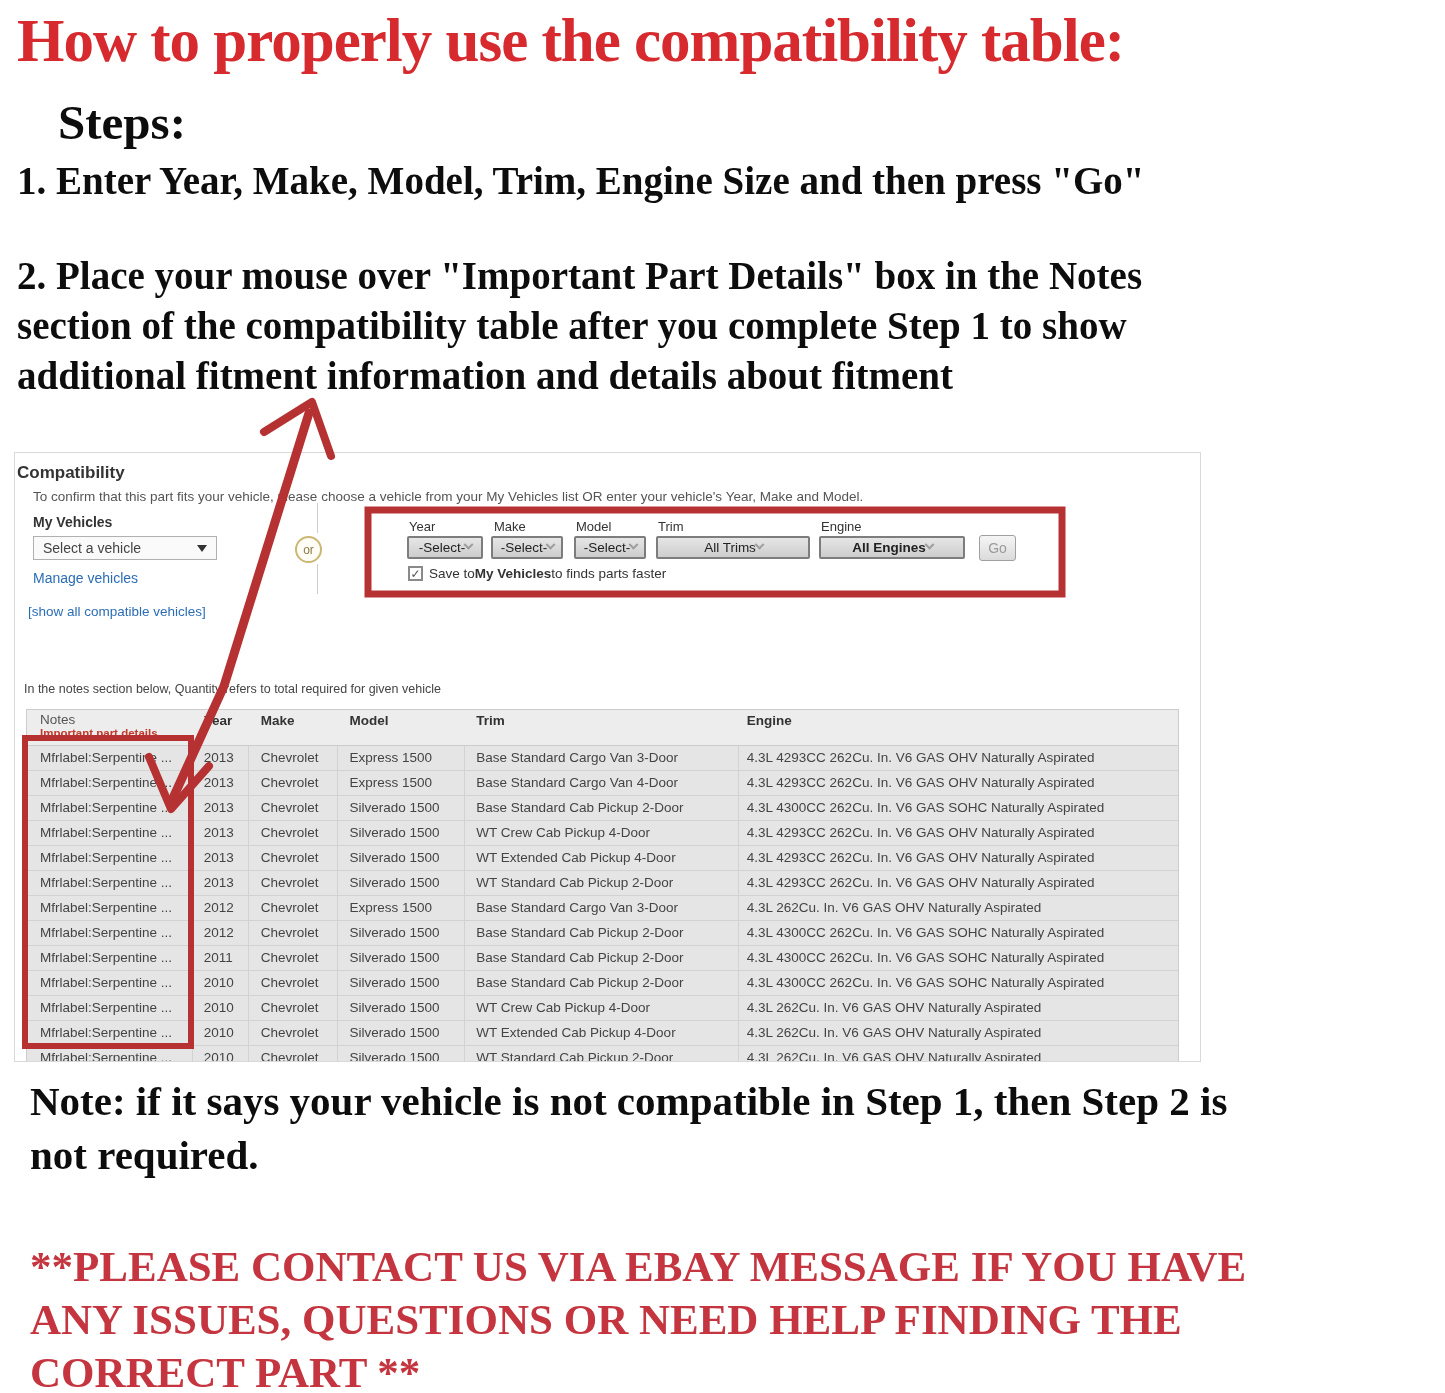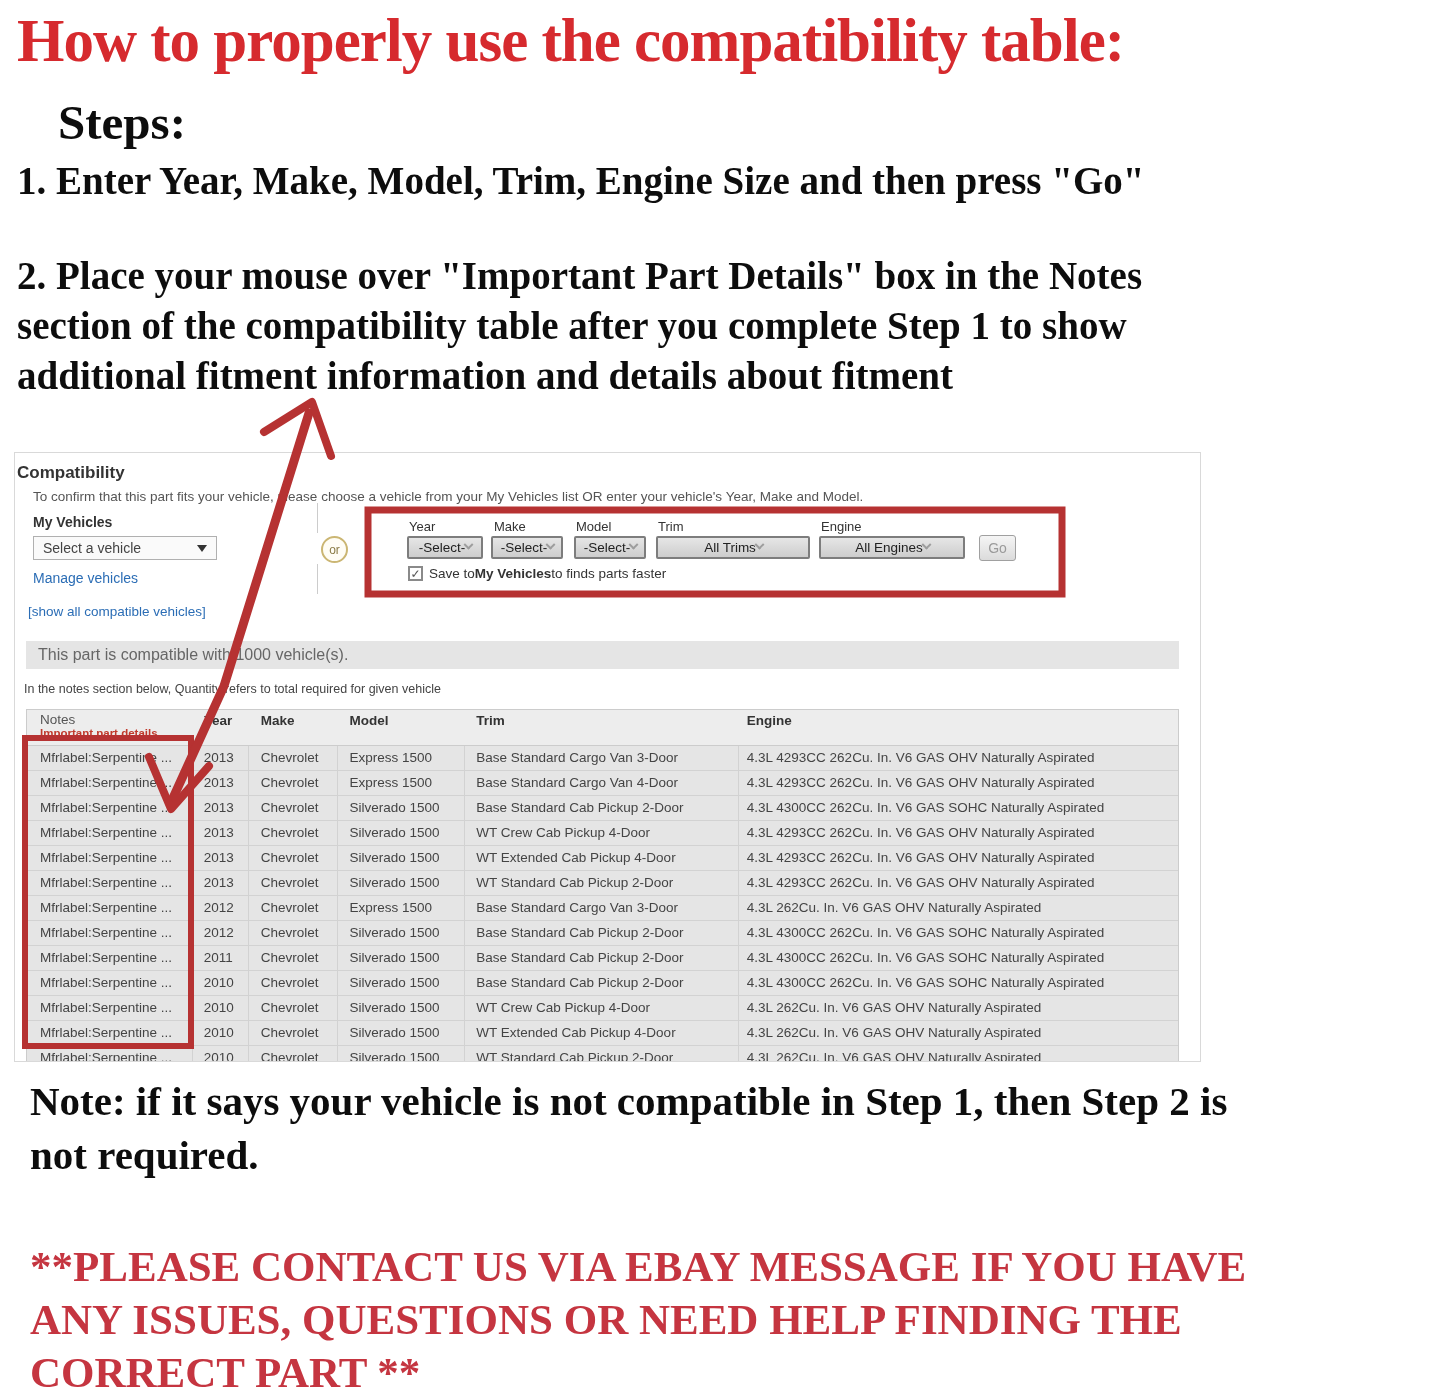--- a/index.html
+++ b/index.html
@@ -35,39 +35,39 @@
   }
   .tri-down { width:0; height:0; border-left:5px solid transparent; border-right:5px solid transparent; border-top:7px solid #333; }
   .link { color:#2b6db5; font-size:14px; cursor:pointer; }
   .manage-link { left:18px; top:117px; }
   .showall-link { left:13px; top:151px; font-size:13.5px; }
 
   .or-line { width:1px; background:#cccccc; left:302px; }
   .or-line.top { top:50px; height:30px; }
   .or-line.bot { top:111px; height:30px; }
   .or-badge {
-    left:306px; top:83px; width:27px; height:27px; border-radius:50%;
+    left:280px; top:83px; width:27px; height:27px; border-radius:50%;
     border:2px solid #cbb673; background:#fffdf5; color:#8a7a45;
     font-size:12px; display:flex; align-items:center; justify-content:center;
   }
 
   
   .f-label { top:66px; font-size:13px; color:#333; }
   .sel {
     top:83px; height:23px; border:2px solid #7d7d7d; border-radius:2px;
     background:linear-gradient(#e6e6e6,#cdcdcd);
     display:flex; align-items:center; justify-content:center;
     padding:0 5px 0 6px; font-size:13.5px; color:#222; cursor:pointer;
   }
   .chev { width:7px; height:7px; border-right:2px solid #9d9d9d; border-bottom:2px solid #9d9d9d; transform:rotate(45deg) translate(-2px,-2px); }
   .lab-year { left:394px; }  .sel-year  { left:392px; width:76px; }
   .lab-make { left:479px; }  .sel-make  { left:476px; width:72px; }
   .lab-model{ left:561px; }  .sel-model { left:559px; width:72px; }
   .lab-trim { left:643px; }  .sel-trim  { left:641px; width:154px; }
-  .lab-engine{ left:806px; } .sel-engine{ left:804px; width:146px; }
+  .lab-engine{ left:806px; } .sel-engine{ left:804px; width:146px;font-weight:bold; }
   .go-btn {
     left:964px; top:82px; width:37px; height:26px;
     background:linear-gradient(#f5f5f5,#dbdbdb); border:1px solid #a0a0a0; border-radius:3px;
     color:#9a9a9a; font-size:14px; display:flex; align-items:center; justify-content:center; cursor:pointer;
   }
   .save-row { left:393px; top:113px; display:flex; align-items:center; font-size:13.5px; color:#333; }
   .checkbox {
     width:15px; height:15px; border:2px solid #8a8a8a; background:#fff; margin-right:6px;
     display:flex; align-items:center; justify-content:center; font-size:12px; color:#555; cursor:pointer;
   }
@@ -159,21 +159,20 @@
 
   <div class="abs save-row">
     <span class="checkbox">
       <span>✓</span>
     </span>
     <span>Save to </span>
     <b>My Vehicles</b>
     <span> to finds parts faster</span>
   </div>
 
-  <div class="abs banner">This part is compatible with 1000 vehicle(s).</div>
   <div class="abs hint">In the notes section below, Quantity refers to total required for given vehicle</div>
 
   <div class="abs ctable">
     <div class="thead">
       <div class="th th-notes c-notes">
         <div>Notes</div>
         <div class="sub">Important part details</div>
       </div>
       <div class="th c-year">Year</div>
       <div class="th c-make">Make</div>

